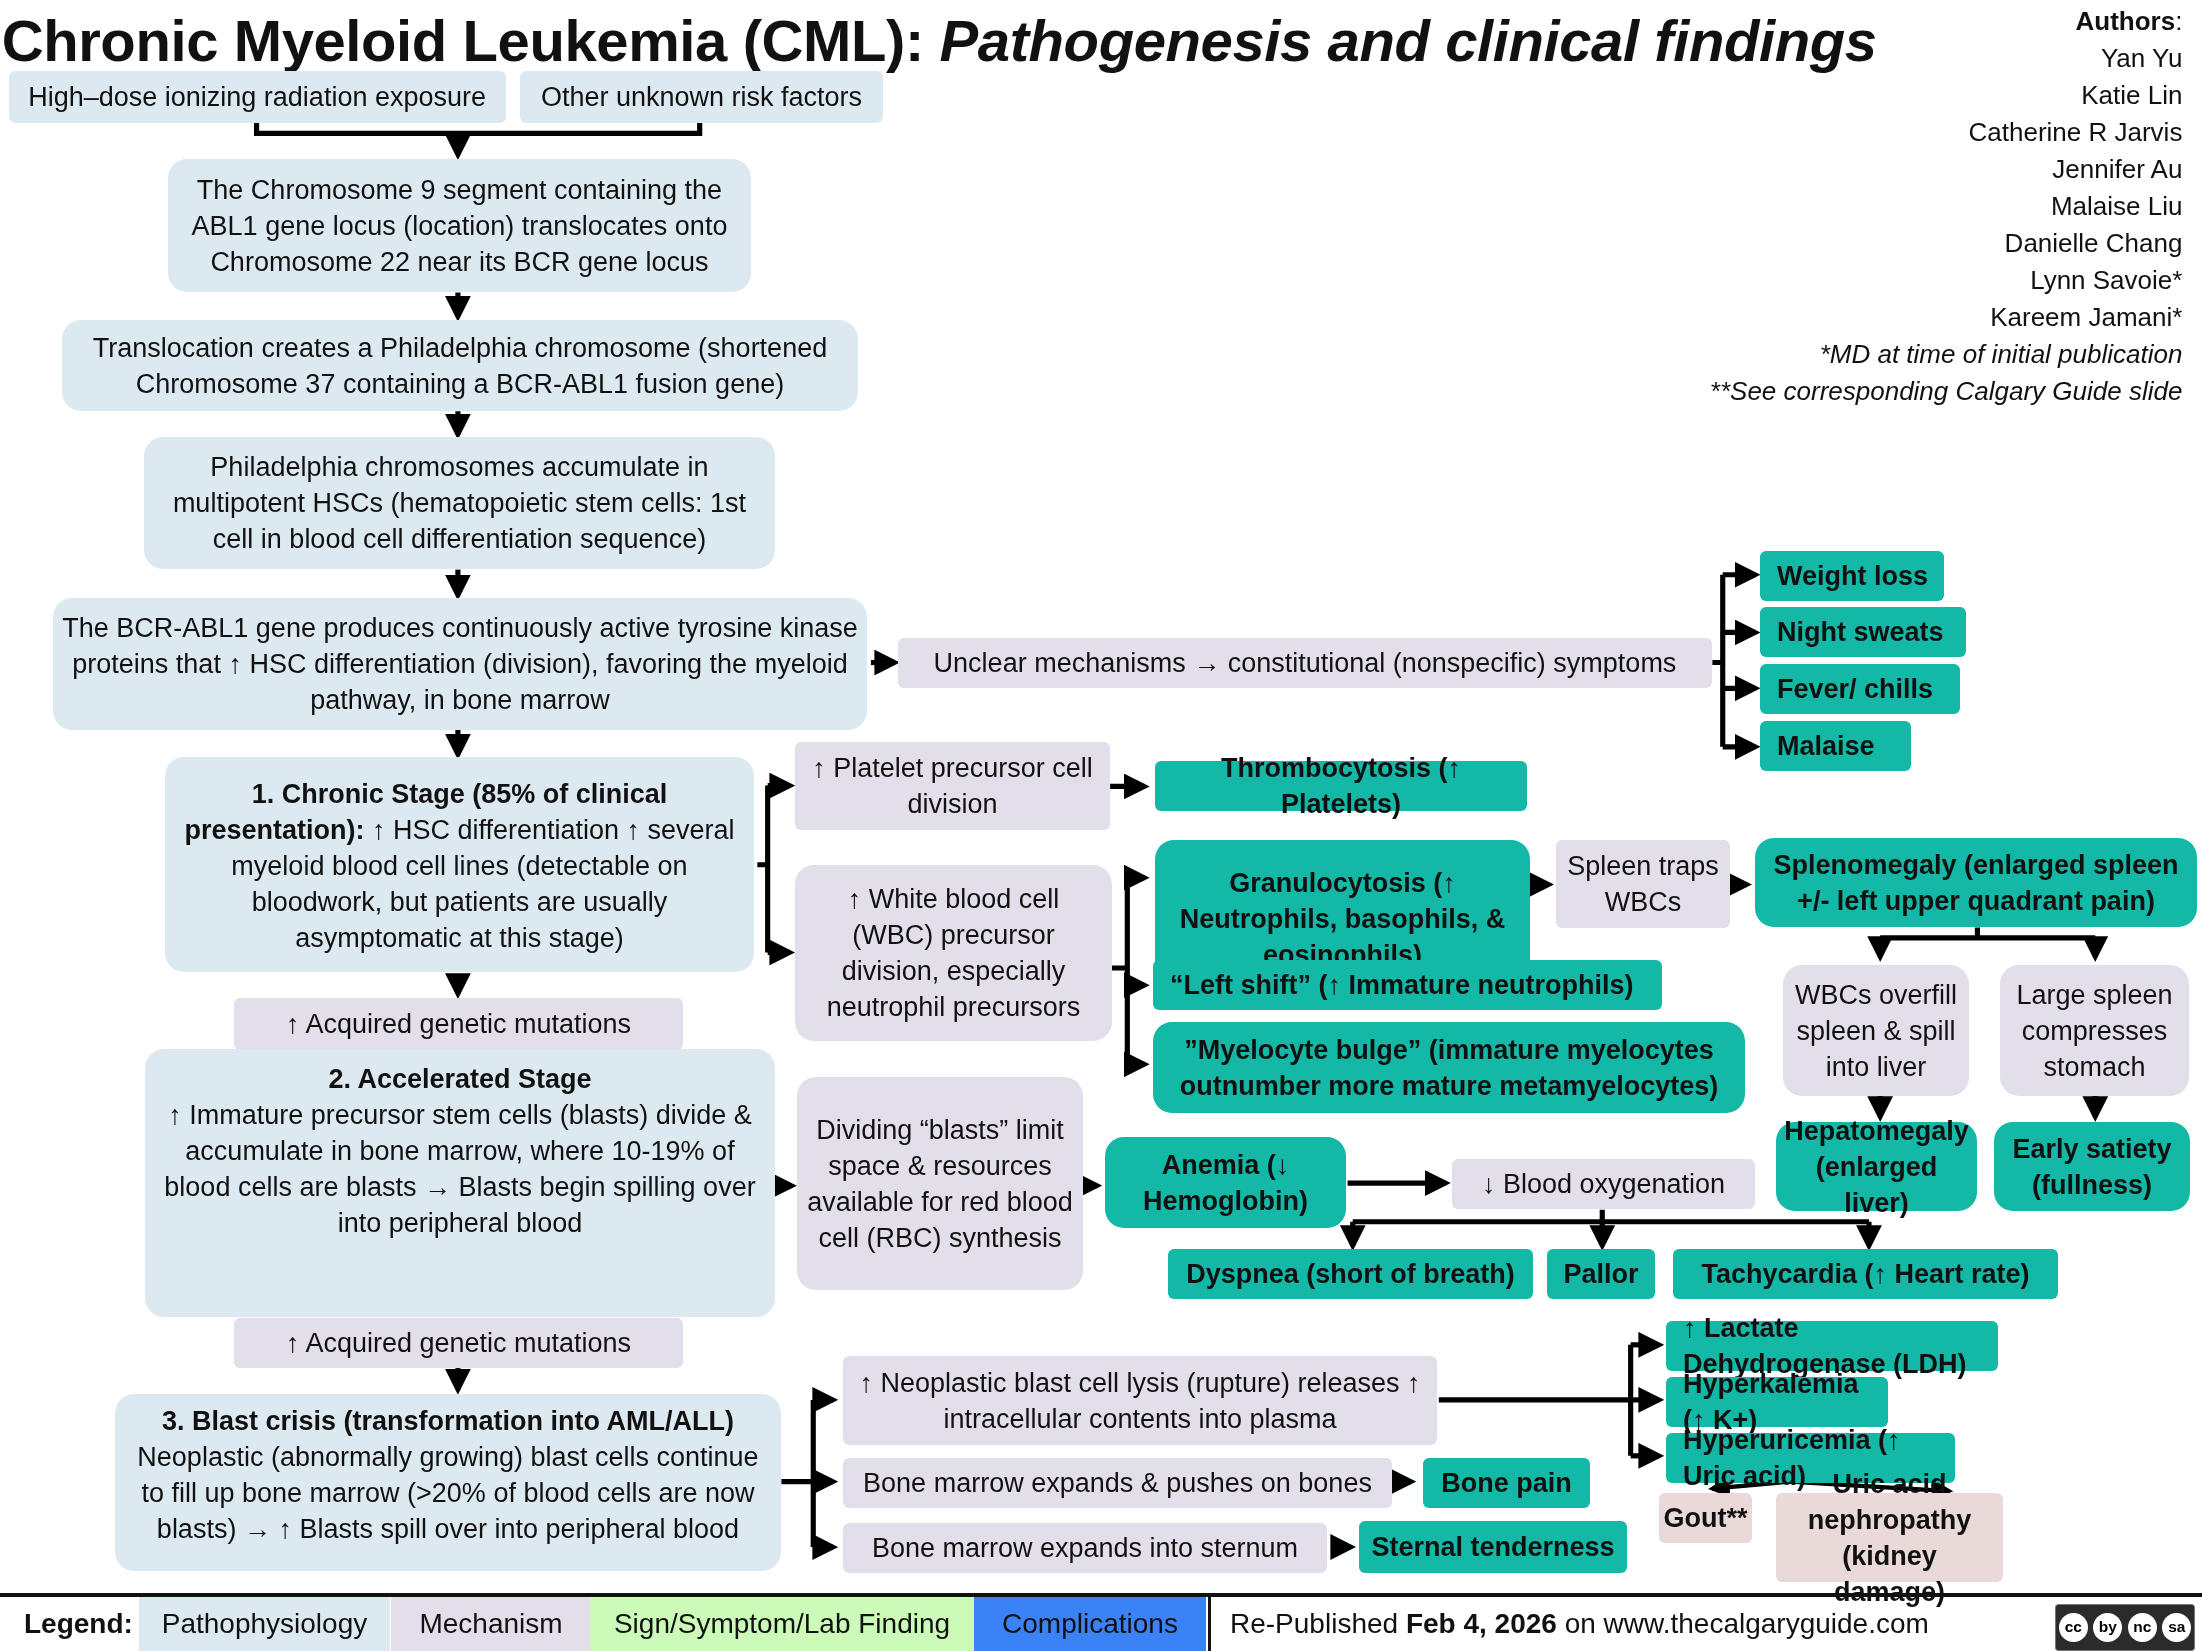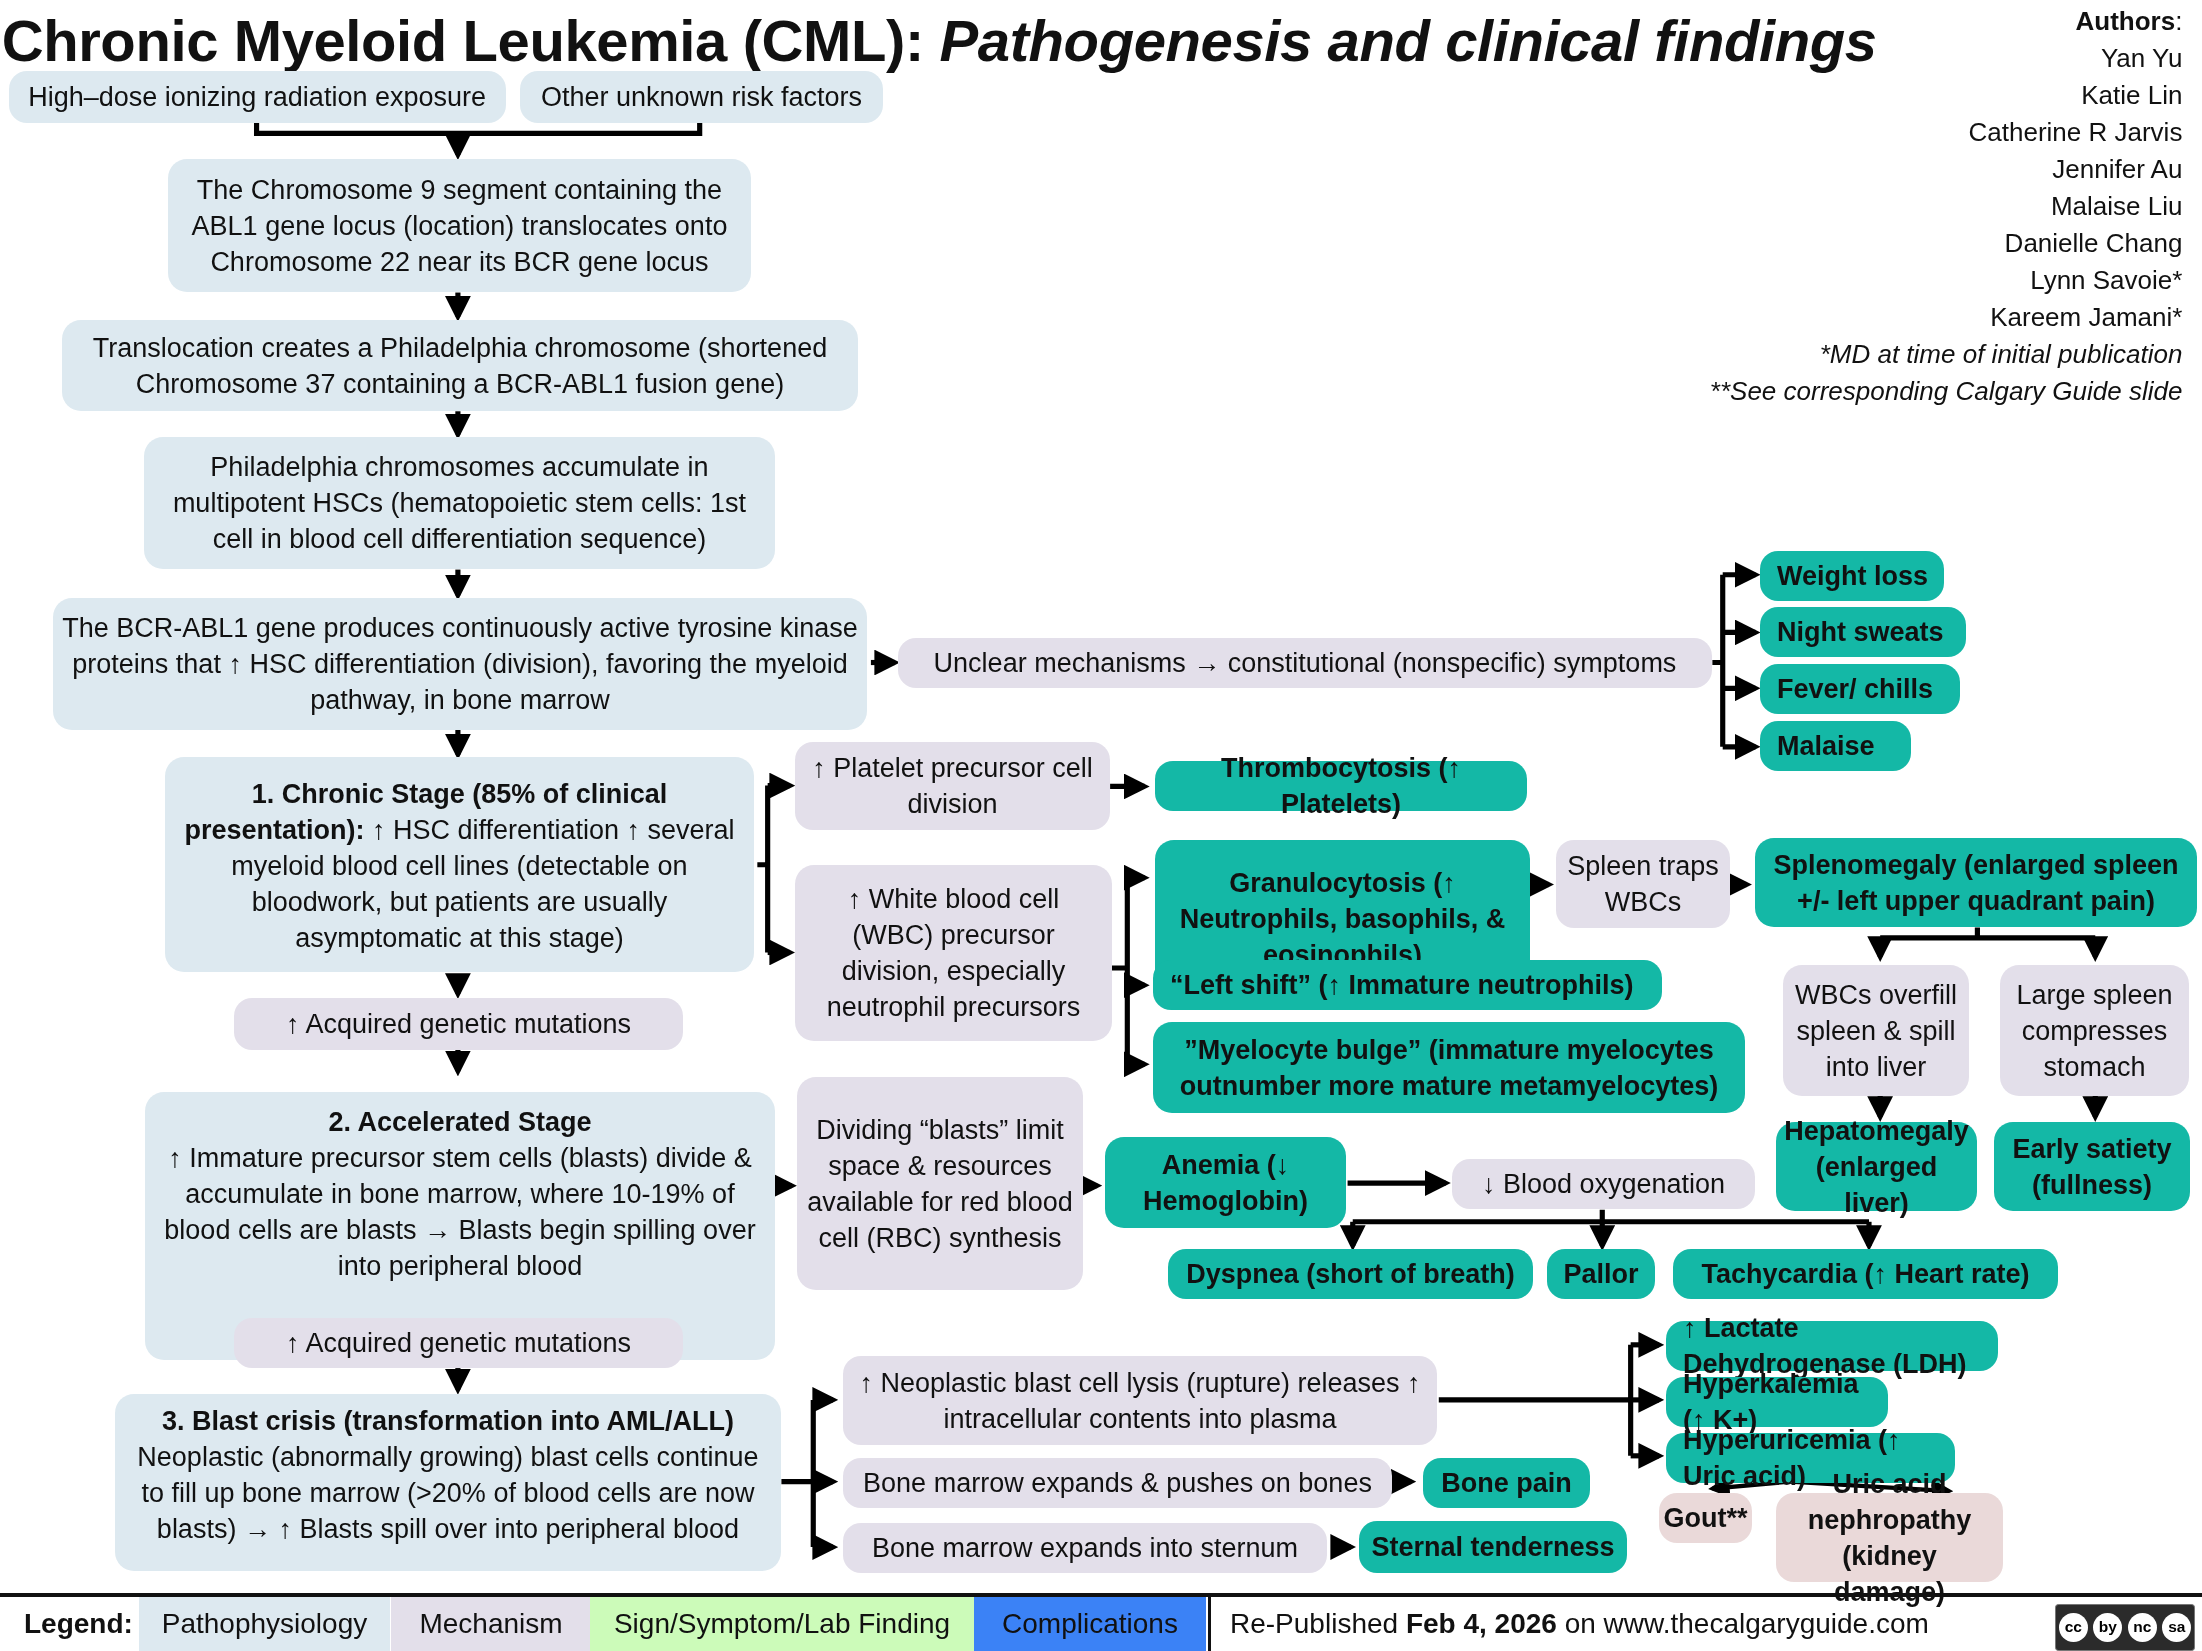--- a/index.html
+++ b/index.html
@@ -4,21 +4,21 @@
 <style>
   html, body { margin:0; padding:0; }
   body { width:2203px; height:1652px; position:relative; background:#ffffff; overflow:hidden;
          font-family:"Liberation Sans", sans-serif; color:#111; }
   .box { position:absolute; border-radius:19px; display:flex; align-items:center; justify-content:center;
          text-align:center; font-size:27px; line-height:36px; box-sizing:border-box; padding:3.4px 8.6px; }
   .patho { background:#dde9f0; }
   .mech  { background:#e3dfea; }
   .sign  { background:#14b8a6; font-weight:bold; }
   .comp  { background:#ead9d9; font-weight:bold; }
-  .small { border-radius:18px; }
+  .small { border-radius:6px; }
   .left  { justify-content:flex-start; text-align:left; padding-left:17px; }
   b { font-weight:bold; }
   #title { position:absolute; left:1.7px; top:6.9px; font-size:58px; font-weight:bold; white-space:nowrap; letter-spacing:-0.4px; }
   #title i { font-style:italic; }
   #credits { position:absolute; right:20.6px; top:3.4px; text-align:right; font-size:26px; line-height:37px; }
   #credits .hdr { font-weight:bold; }
   #credits .note { font-style:italic; }
   svg#lines { position:absolute; left:0; top:0; }
   #legend { position:absolute; left:0; top:1593px; width:2203px; height:59px; border-top:4.3px solid #111; box-sizing:border-box; }
   .leg { position:absolute; top:0; height:54px; display:flex; align-items:center; justify-content:center; font-size:28px; }
@@ -146,21 +146,21 @@
 <div class="box sign" style="left:1755px;top:838px;width:442px;height:89px;">Splenomegaly (enlarged spleen +/- left upper quadrant pain)</div>
 <div class="box mech" style="left:1783px;top:965px;width:186px;height:131px;">WBCs overfill spleen &amp; spill into liver</div>
 <div class="box mech" style="left:2000px;top:965px;width:189px;height:131px;">Large spleen compresses stomach</div>
 <div class="box sign" style="left:1776px;top:1122px;width:201px;height:89px;">Hepatomegaly (enlarged liver)</div>
 <div class="box sign" style="left:1994px;top:1122px;width:196px;height:89px;">Early satiety (fullness)</div>
 <div class="box sign small left" style="left:1153px;top:960px;width:509px;height:50px;">“Left shift” (↑ Immature neutrophils)</div>
 <div class="box sign" style="left:1153px;top:1022px;width:592px;height:91px;">”Myelocyte bulge” (immature myelocytes outnumber more mature metamyelocytes)</div>
 
 <div class="box mech small" style="left:234px;top:998px;width:449px;height:52px;">↑ Acquired genetic mutations</div>
 
-<div class="box patho" style="left:145px;top:1092px;width:630px;height:268px;display:block;padding-top:12px;">
+<div class="box patho" style="left:145px;top:1049px;width:630px;height:268px;display:block;padding-top:12px;">
   <b style="display:block">2. Accelerated Stage</b>
   <span>↑ Immature precursor stem cells (blasts) divide &amp; accumulate in bone marrow, where 10-19% of blood cells are blasts → Blasts begin spilling over into peripheral blood</span>
 </div>
 <div class="box mech" style="left:797px;top:1077px;width:286px;height:213px;">Dividing “blasts” limit space &amp; resources available for red blood cell (RBC) synthesis</div>
 <div class="box sign" style="left:1105px;top:1137px;width:241px;height:91px;">Anemia (↓ Hemoglobin)</div>
 <div class="box mech small" style="left:1452px;top:1159px;width:303px;height:50px;">↓ Blood oxygenation</div>
 <div class="box sign small" style="left:1168px;top:1249px;width:365px;height:50px;">Dyspnea (short of breath)</div>
 <div class="box sign small" style="left:1547px;top:1249px;width:108px;height:50px;">Pallor</div>
 <div class="box sign small" style="left:1673px;top:1249px;width:385px;height:50px;">Tachycardia (↑ Heart rate)</div>
 

